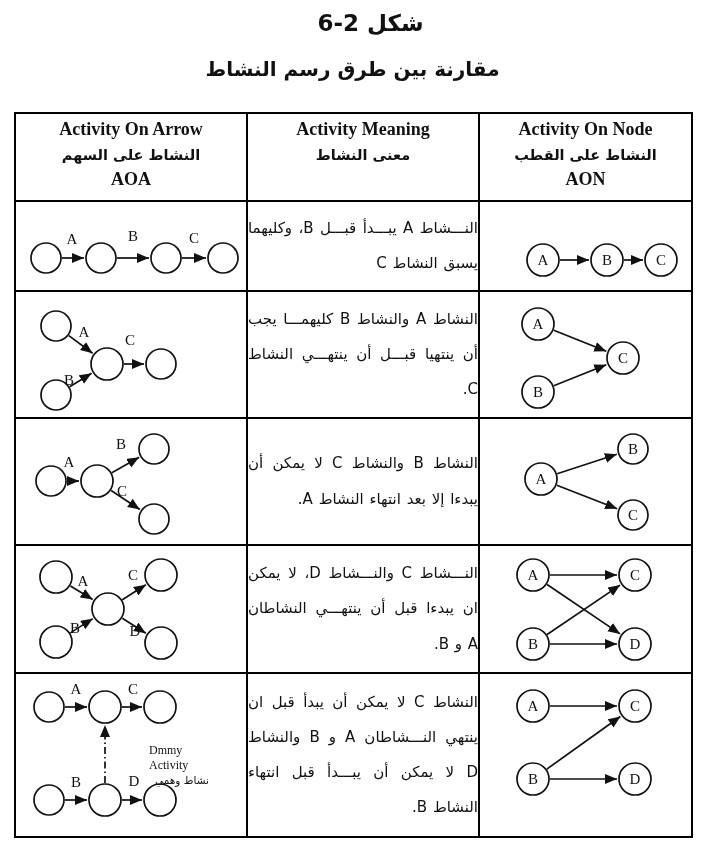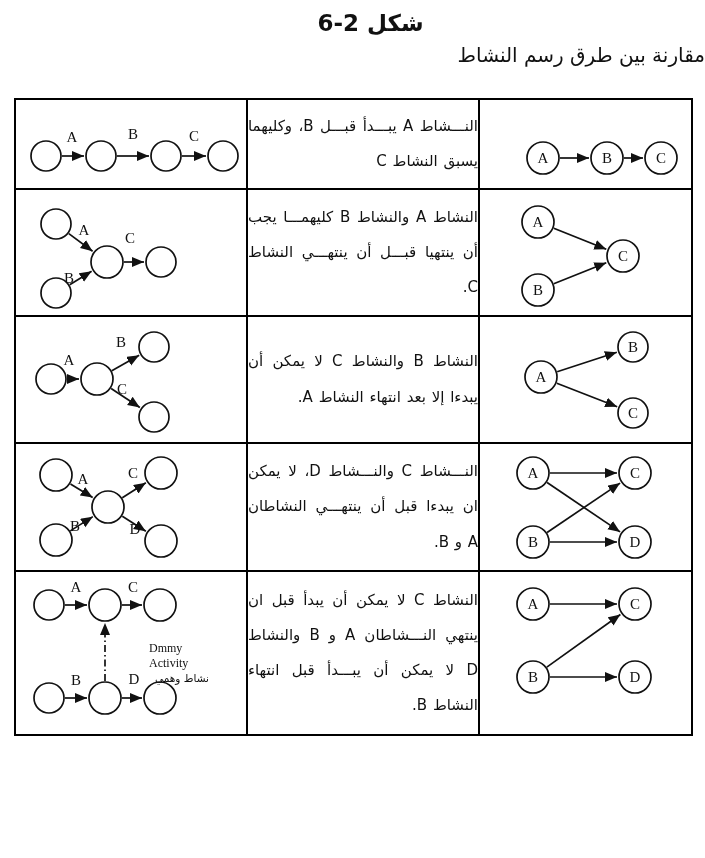--- a/index.html
+++ b/index.html
@@ -6,22 +6,22 @@
   body{
     width:705px;height:858px;position:relative;overflow:hidden;
     font-family:"DejaVu Sans",sans-serif;color:#111;
     -webkit-font-smoothing:antialiased;
   }
   .fig-title{
     margin-top:10px;text-align:center;direction:rtl;
     font-size:23px;font-weight:bold;letter-spacing:.5px;padding-left:36px;
   }
   .fig-subtitle{
-    margin-top:7px;direction:rtl;
-    font-size:20px;font-weight:normal;
+    margin-top:21px;text-align:center;direction:rtl;
+    font-size:20px;font-weight:bold;
   }
   table.cmp{
     border-collapse:collapse;table-layout:fixed;
     margin:31px 0 0 14px;width:677px;
     background:#fff;
   }
   table.cmp td{
     border:2px solid #000;
     padding:0;vertical-align:middle;overflow:hidden;
   }
@@ -55,20 +55,37 @@
 <div class="fig-title">شكل 2-6</div>
 <div class="fig-subtitle">مقارنة بين طرق رسم النشاط</div>
 
 <table class="cmp">
   <colgroup>
     <col style="width:232px">
       <col style="width:232px">
       <col style="width:213px">
   </colgroup>
   <tbody>
+    <tr class="hdr">
+      <td>
+        <div class="h-en">Activity On Arrow</div>
+        <div class="h-ar">النشاط على السهم</div>
+        <div class="h-abbr">AOA</div>
+      </td>
+      <td>
+        <div class="h-en">Activity Meaning</div>
+        <div class="h-ar">معنى النشاط</div>
+        <div class="h-abbr"></div>
+      </td>
+      <td>
+        <div class="h-en">Activity On Node</div>
+        <div class="h-ar">النشاط على القطب</div>
+        <div class="h-abbr">AON</div>
+      </td>
+    </tr>
 
     <tr class="rh1">
       <td class="diagram">
         <div><svg xmlns="http://www.w3.org/2000/svg" width="220" height="84" viewBox="0 0 220 84">
               <defs>
                 <marker id="ah0" markerWidth="13" markerHeight="11" refX="12" refY="5" orient="auto" markerUnits="userSpaceOnUse">
                   <path d="M0,0 L12,5 L0,10 z" fill="#111111"></path>
                 </marker>
               </defs>
               <line x1="41" y1="56" x2="63" y2="56" stroke="#111111" stroke-width="1.7" marker-end="url(#ah0)"></line>

